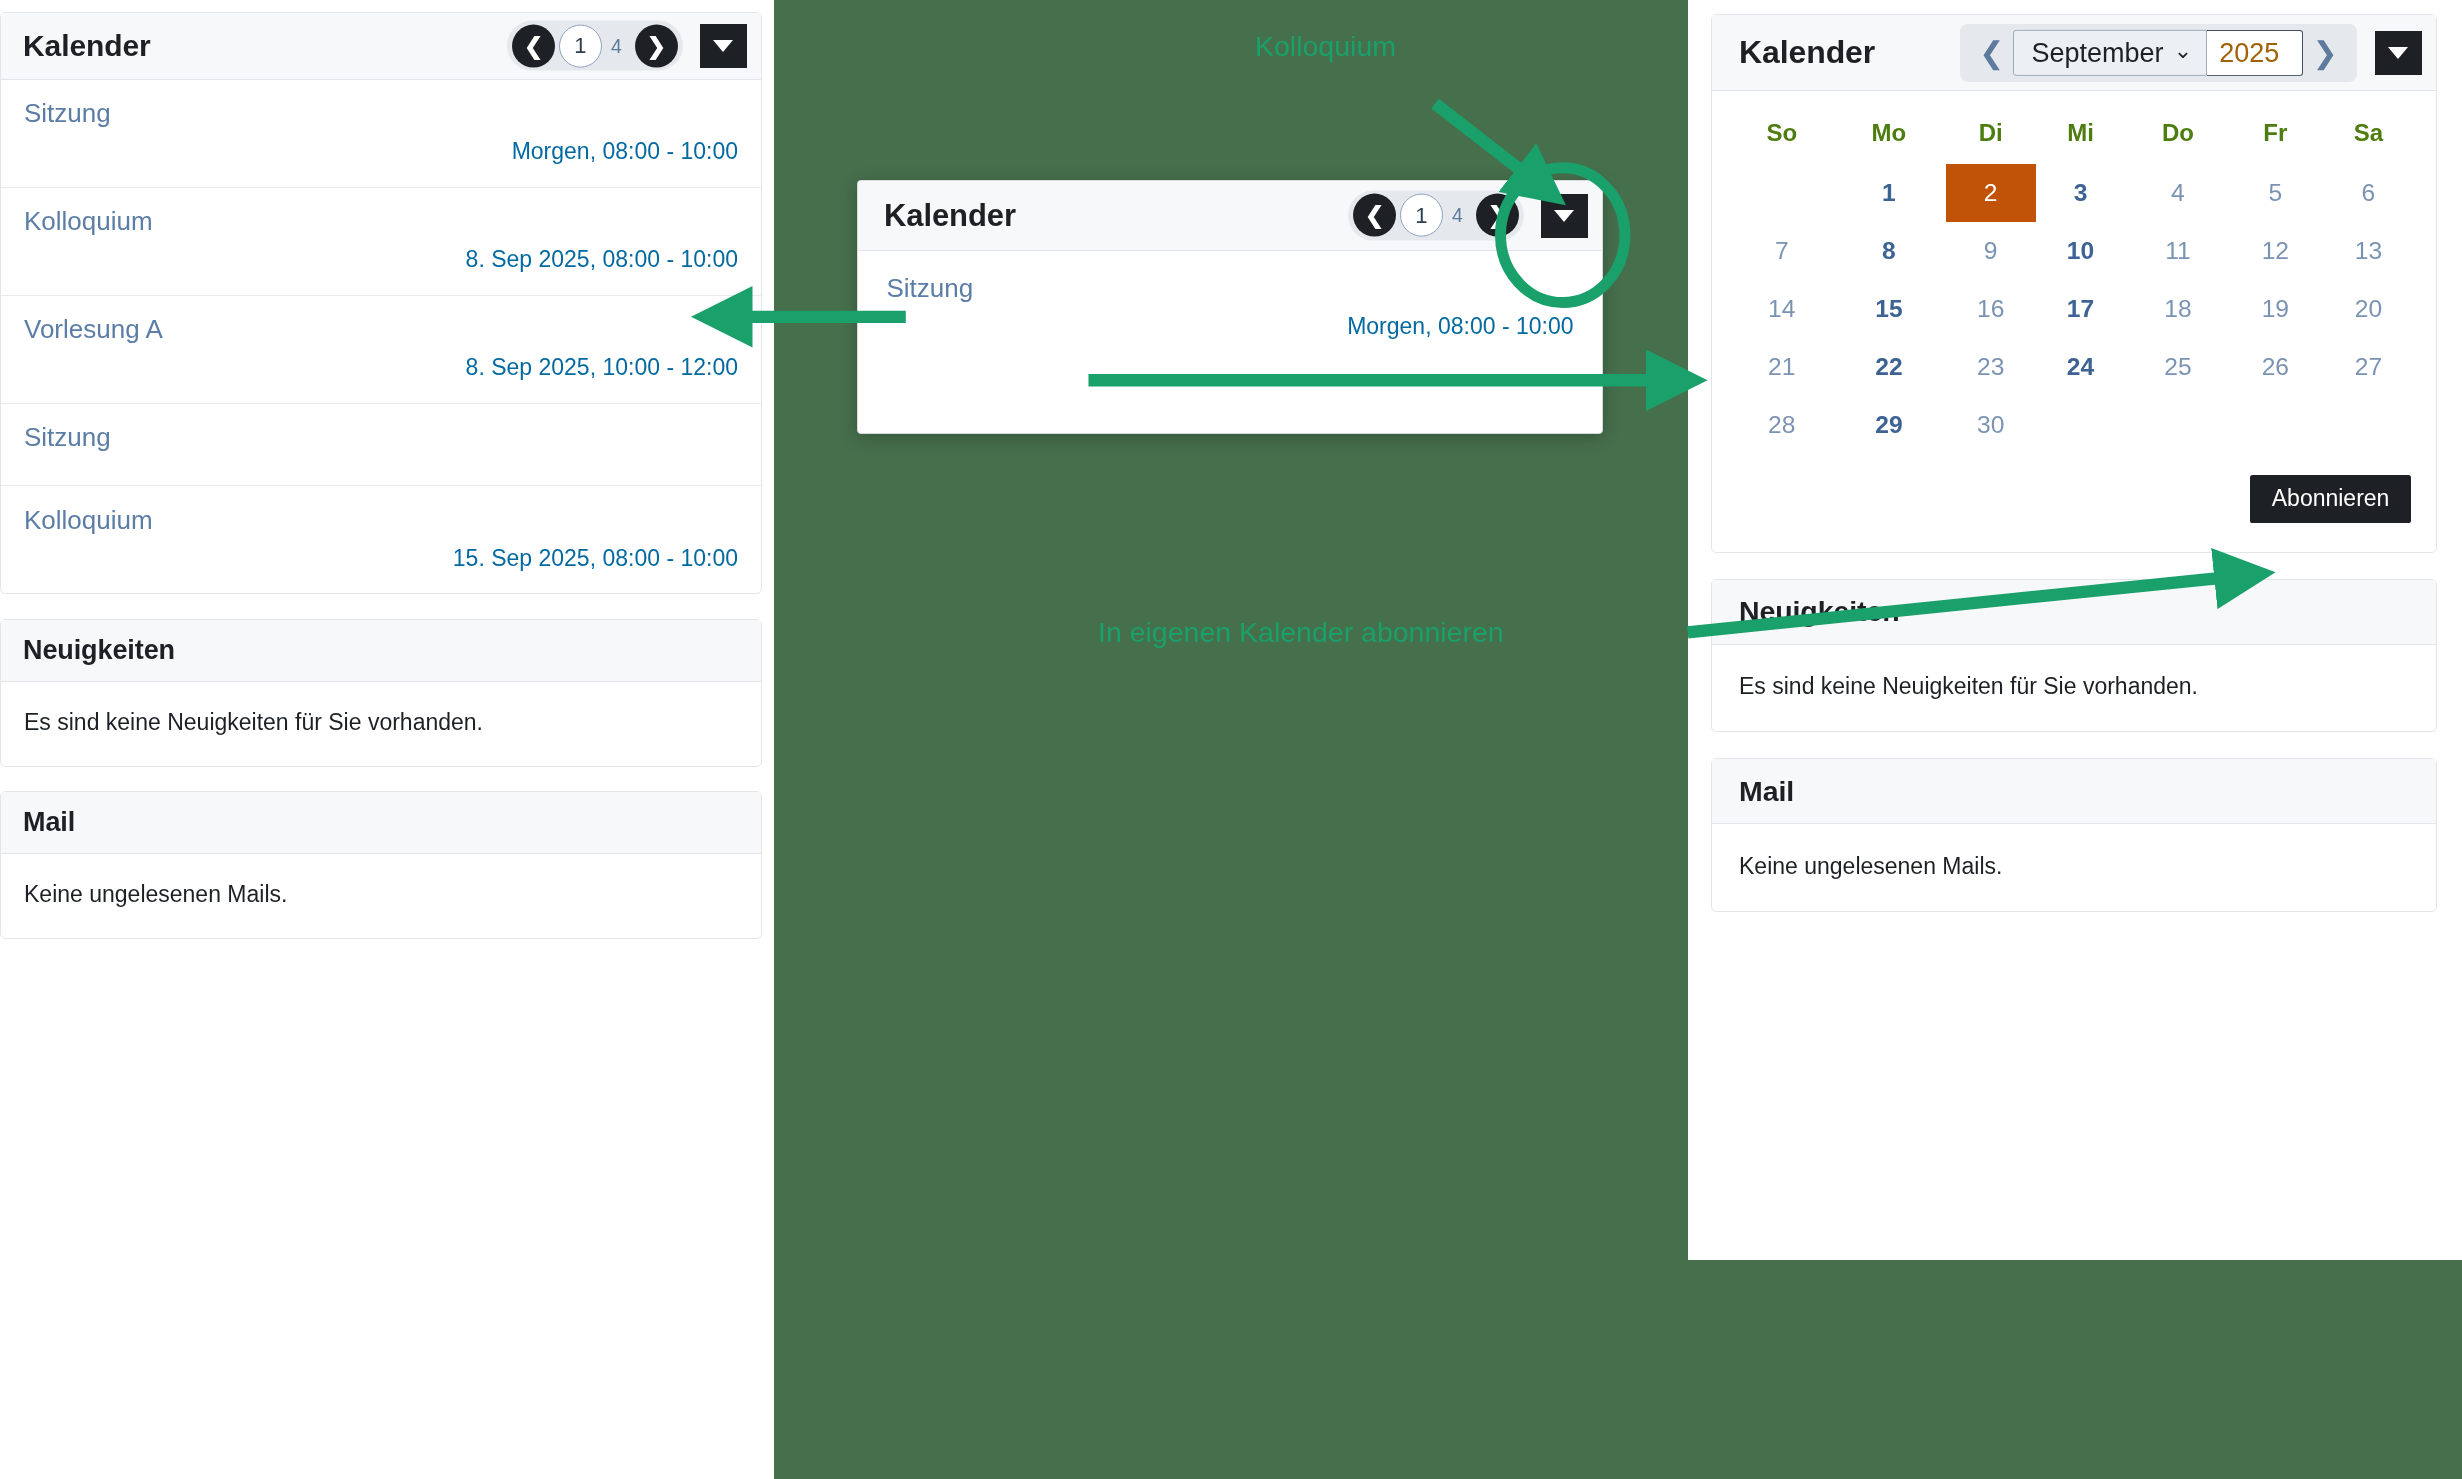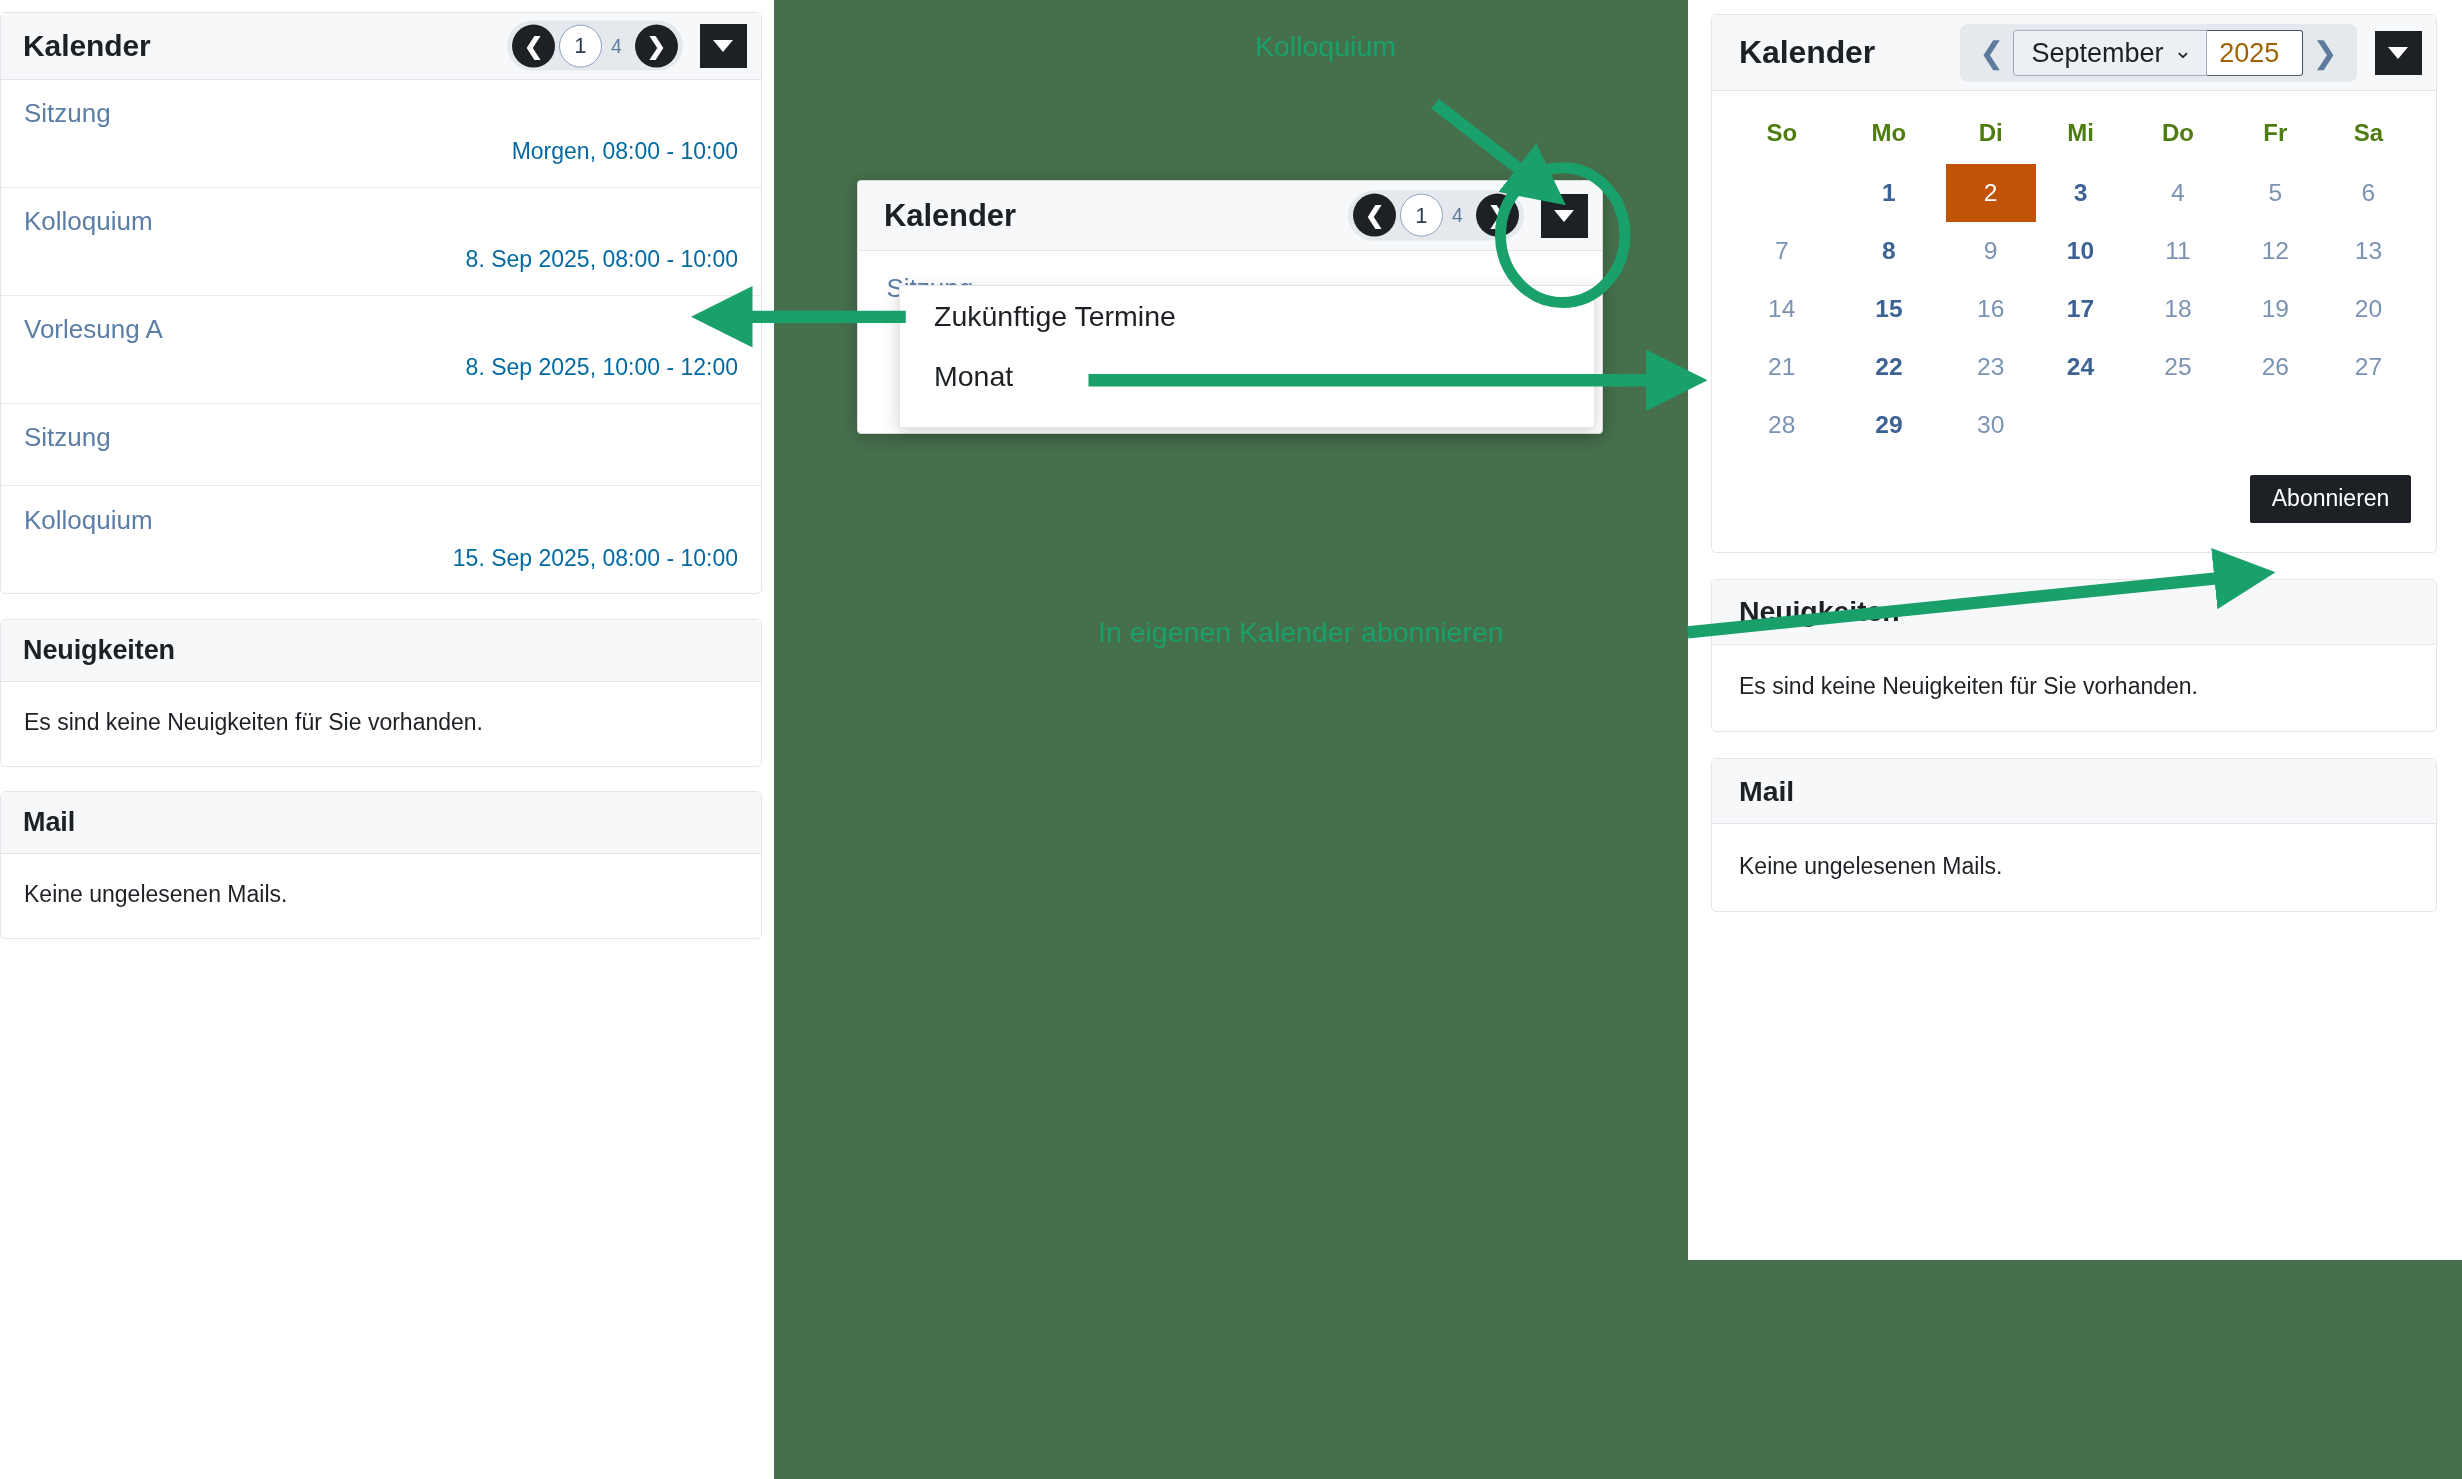--- a/index.html
+++ b/index.html
@@ -307,24 +307,20 @@
       <button class="view-btn">
         <span class="caret"></span>
       </button>
     </div>
     <div id="popup-ghost">
       <div class="ev-title">Sitzung</div>
       <div class="ev-when">Morgen, 08:00 - 10:00</div>
     </div>
   </div>
 
-  <div id="popup-menu">
-    <div class="menu-item">Zukünftige Termine</div>
-    <div class="menu-item">Monat</div>
-  </div>
 
   <div id="right-panel"></div>
 
   <div id="right-col">
 
     <div class="card" id="right-cal-card">
       <div class="card-head">
         <span class="card-title">Kalender</span>
 
         <div class="month-nav">

